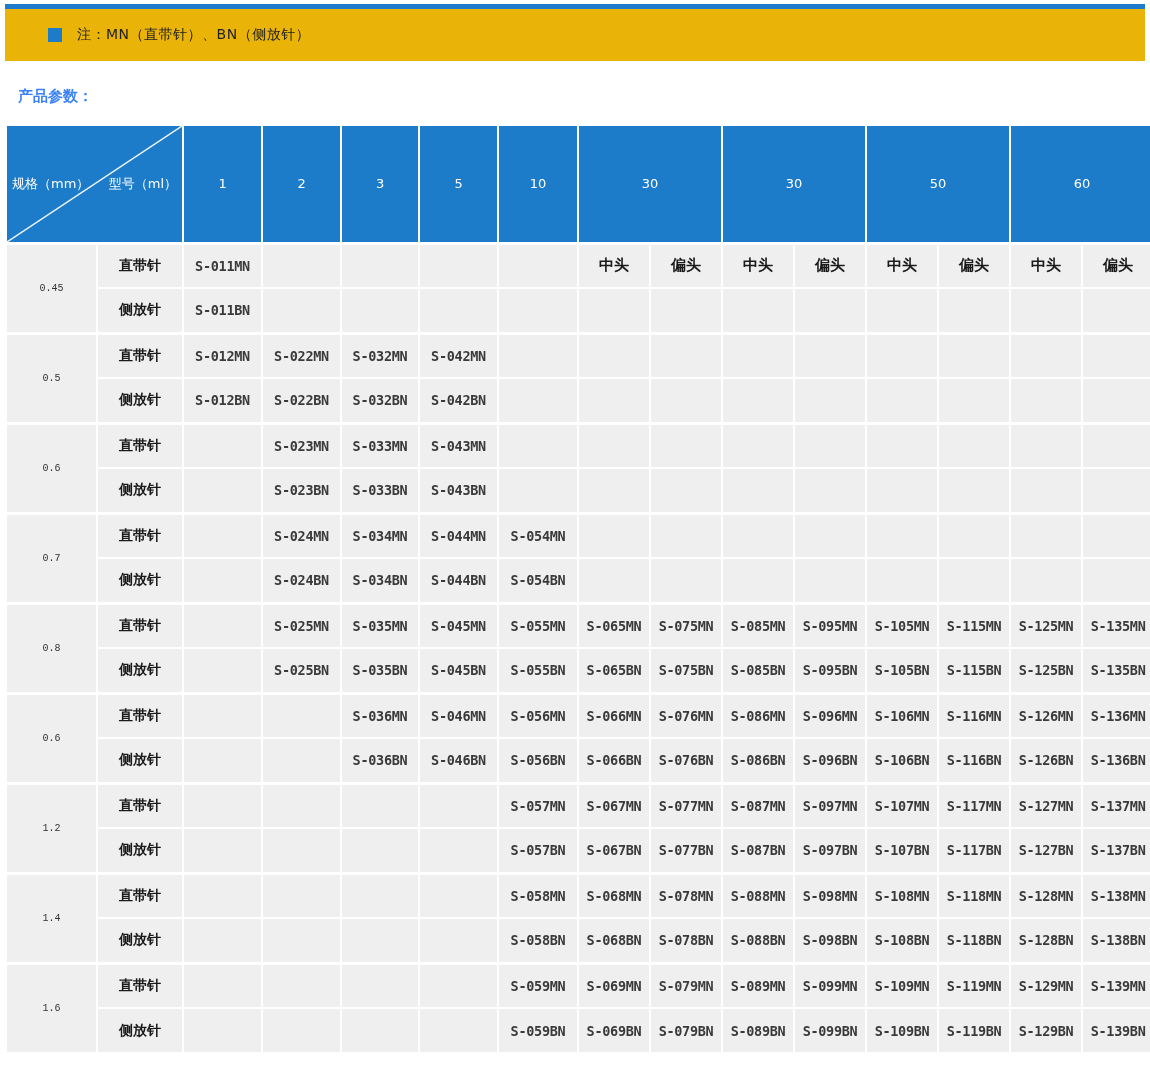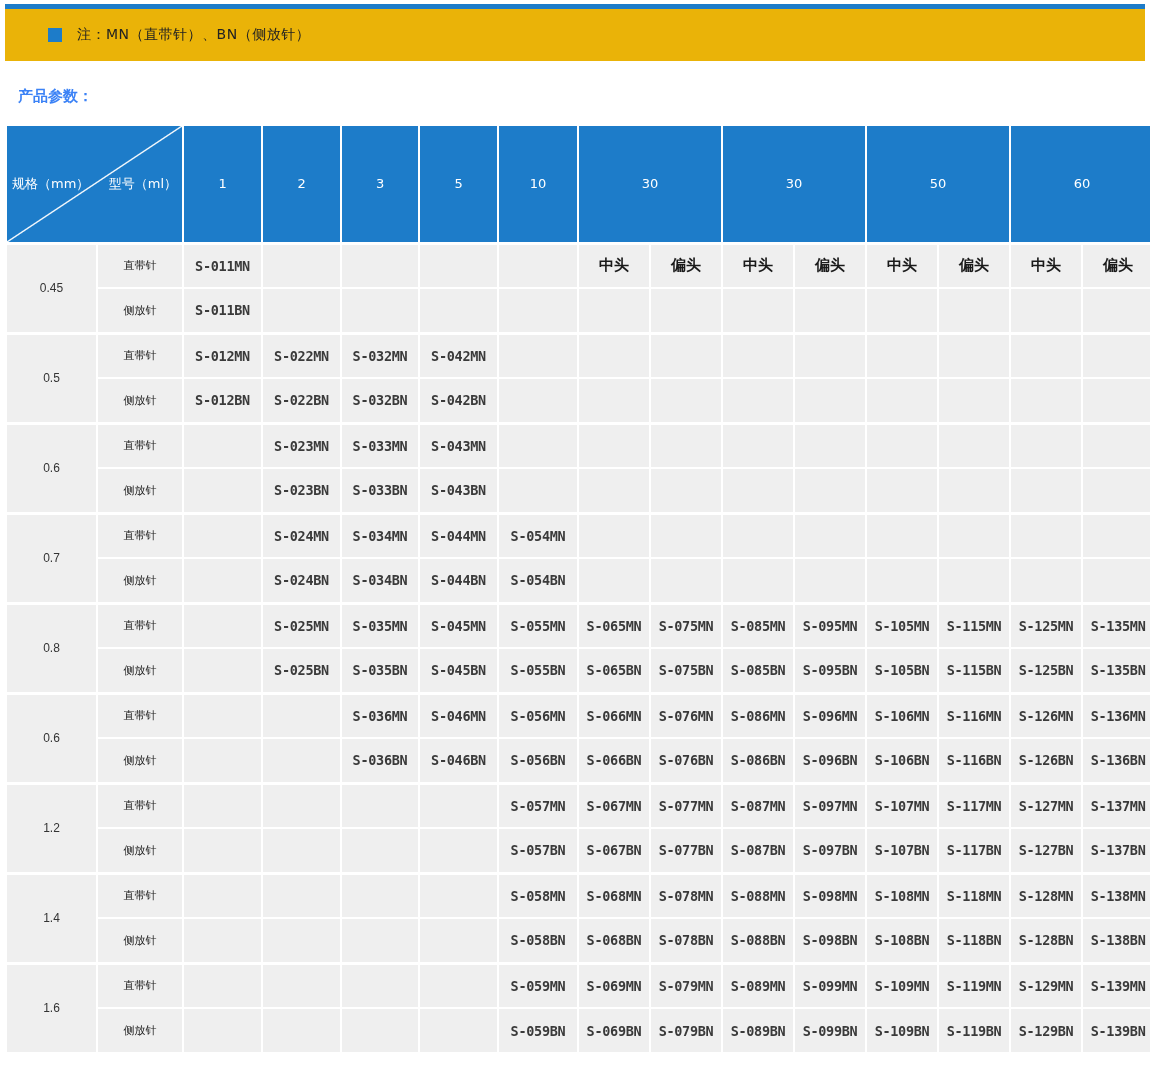--- a/index.html
+++ b/index.html
@@ -72,27 +72,27 @@
   .corner-inner {
     display: flex;
     justify-content: space-between;
     align-items: center;
     padding: 0 5px;
     gap: 8px;
   }
   tbody td { height: 45px; font-size: 14px; background: #efefef; }
   tbody tr.group-start td { border-top-width: 3px; }
   td.size-cell {
-    font-size: 12px;
+    font-size: 10px;
     color: #333;
-    font-family: Liberation Sans, sans-serif;
+    font-family: Liberation Mono, monospace;
   }
   td.type-cell {
-    font-weight: normal;
-    font-size: 11px;
+    font-weight: bold;
+    font-size: 14px;
     color: #1a1a1a;
   }
   td.code-cell {
     font-family: "DejaVu Sans Mono", monospace;
     font-weight: 600;
     font-size: 13.5px;
     color: #3a3a3a;
     letter-spacing: -0.3px;
   }
   td.code-cell.subhead {

